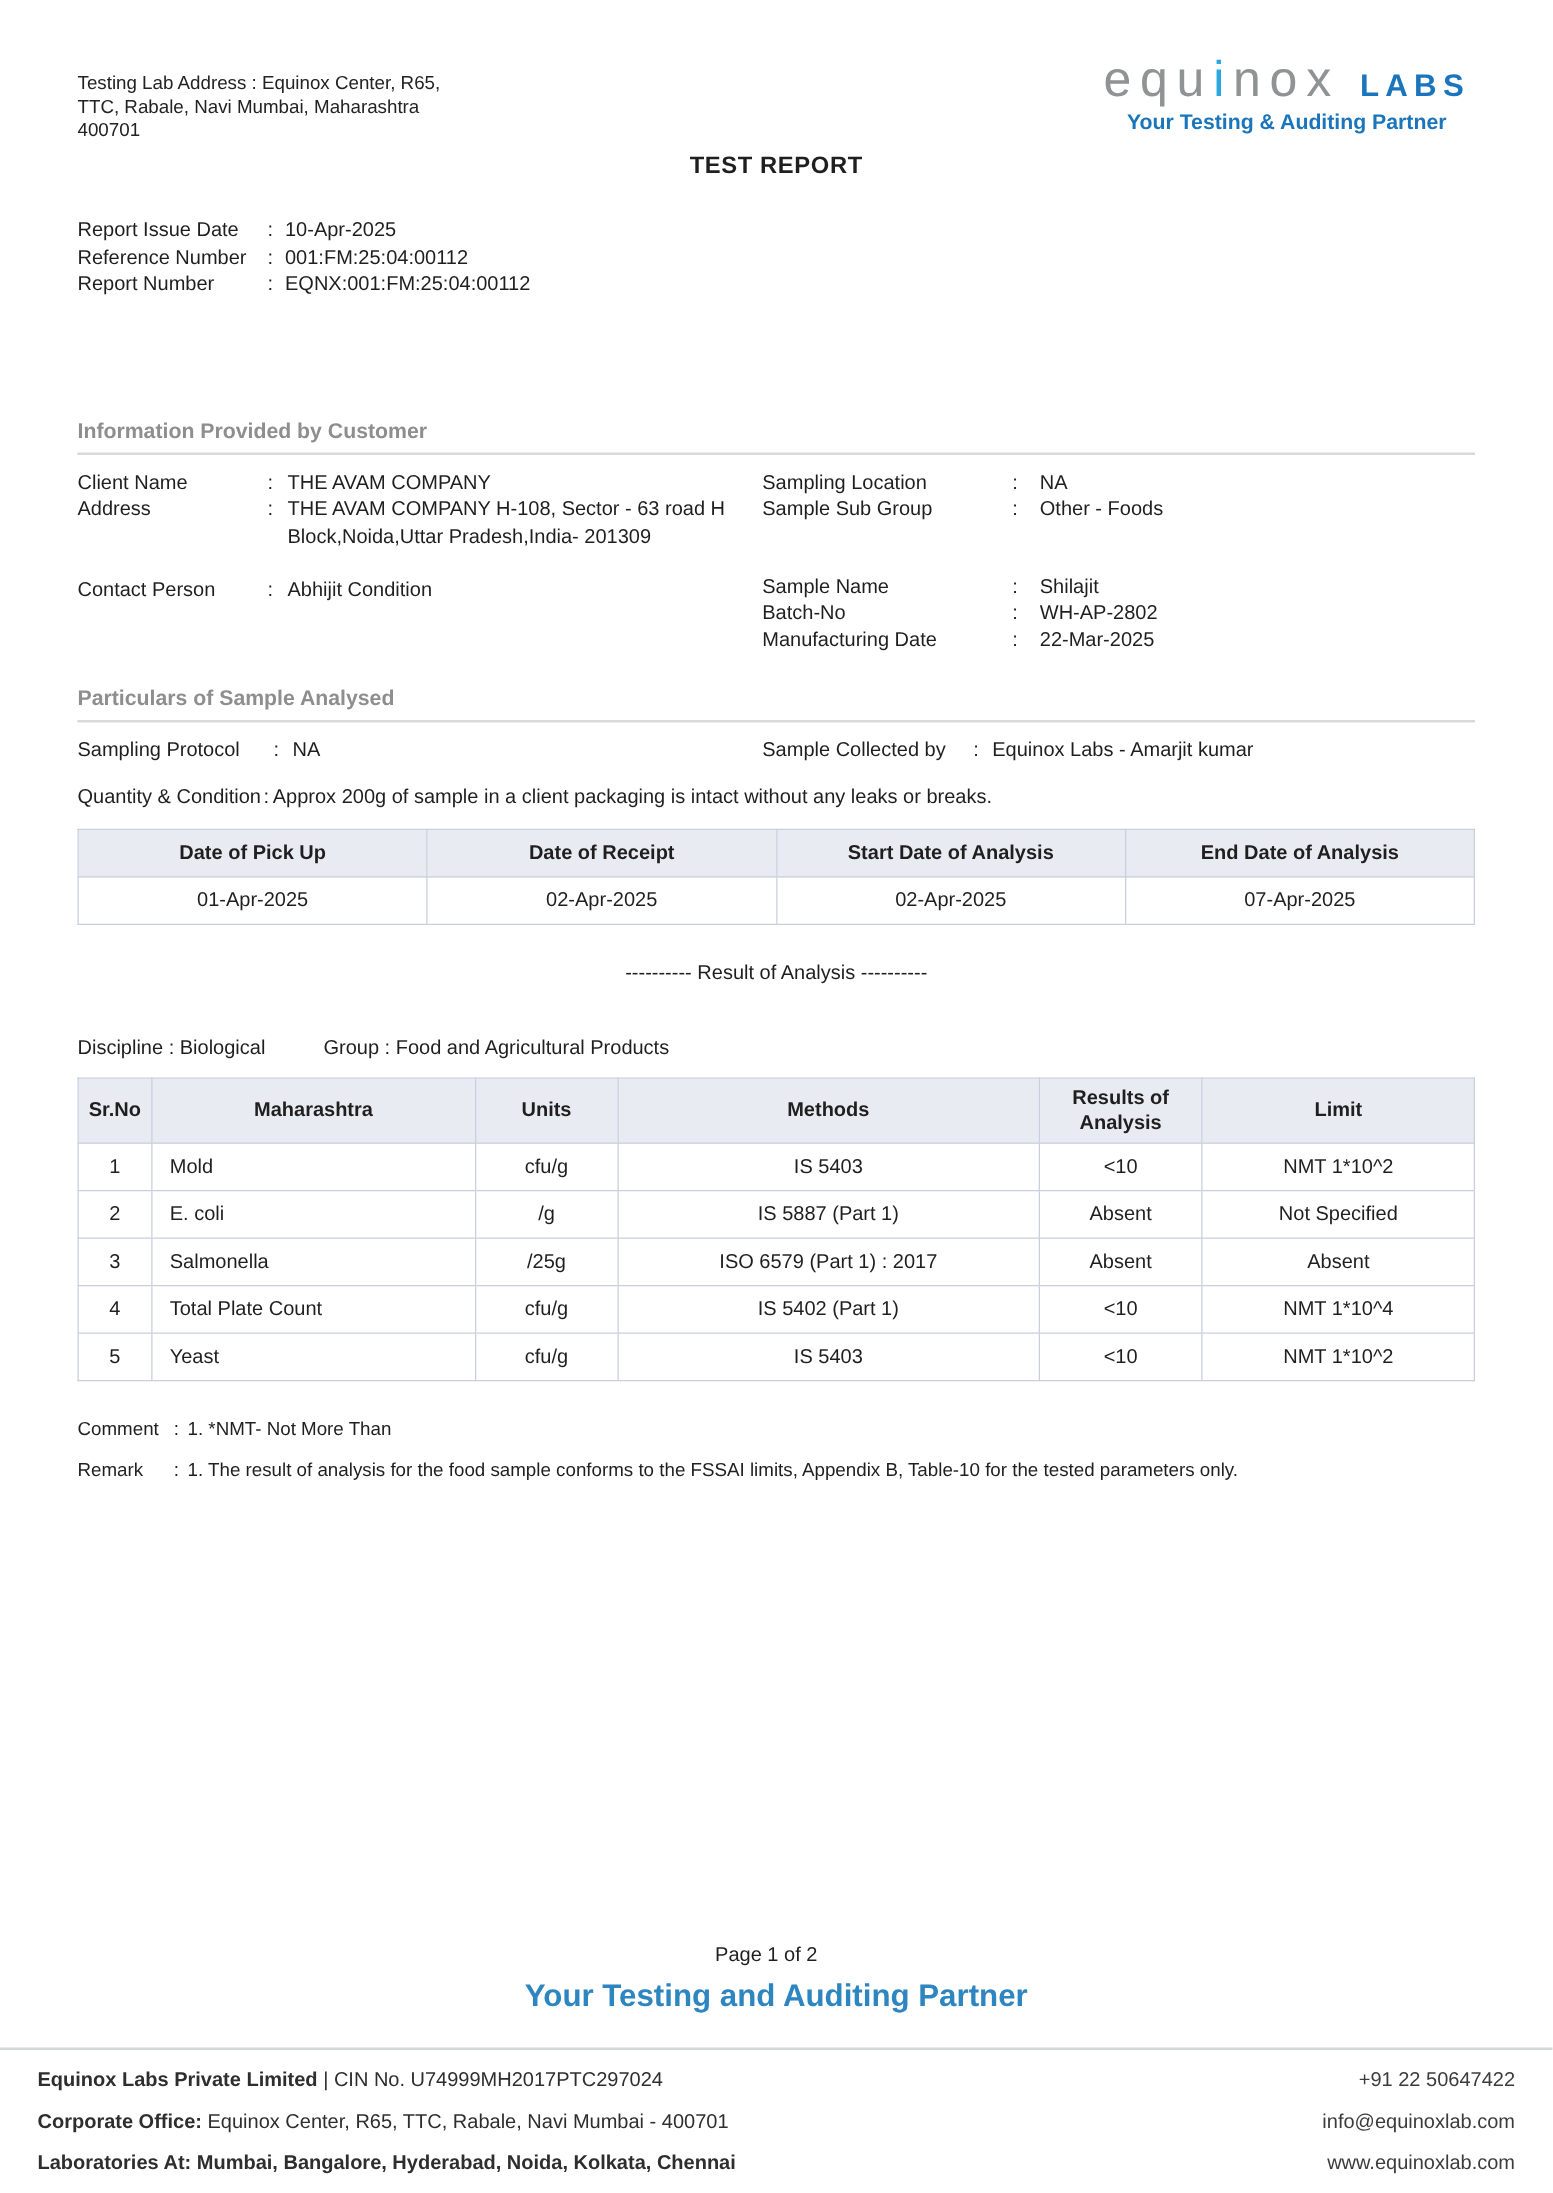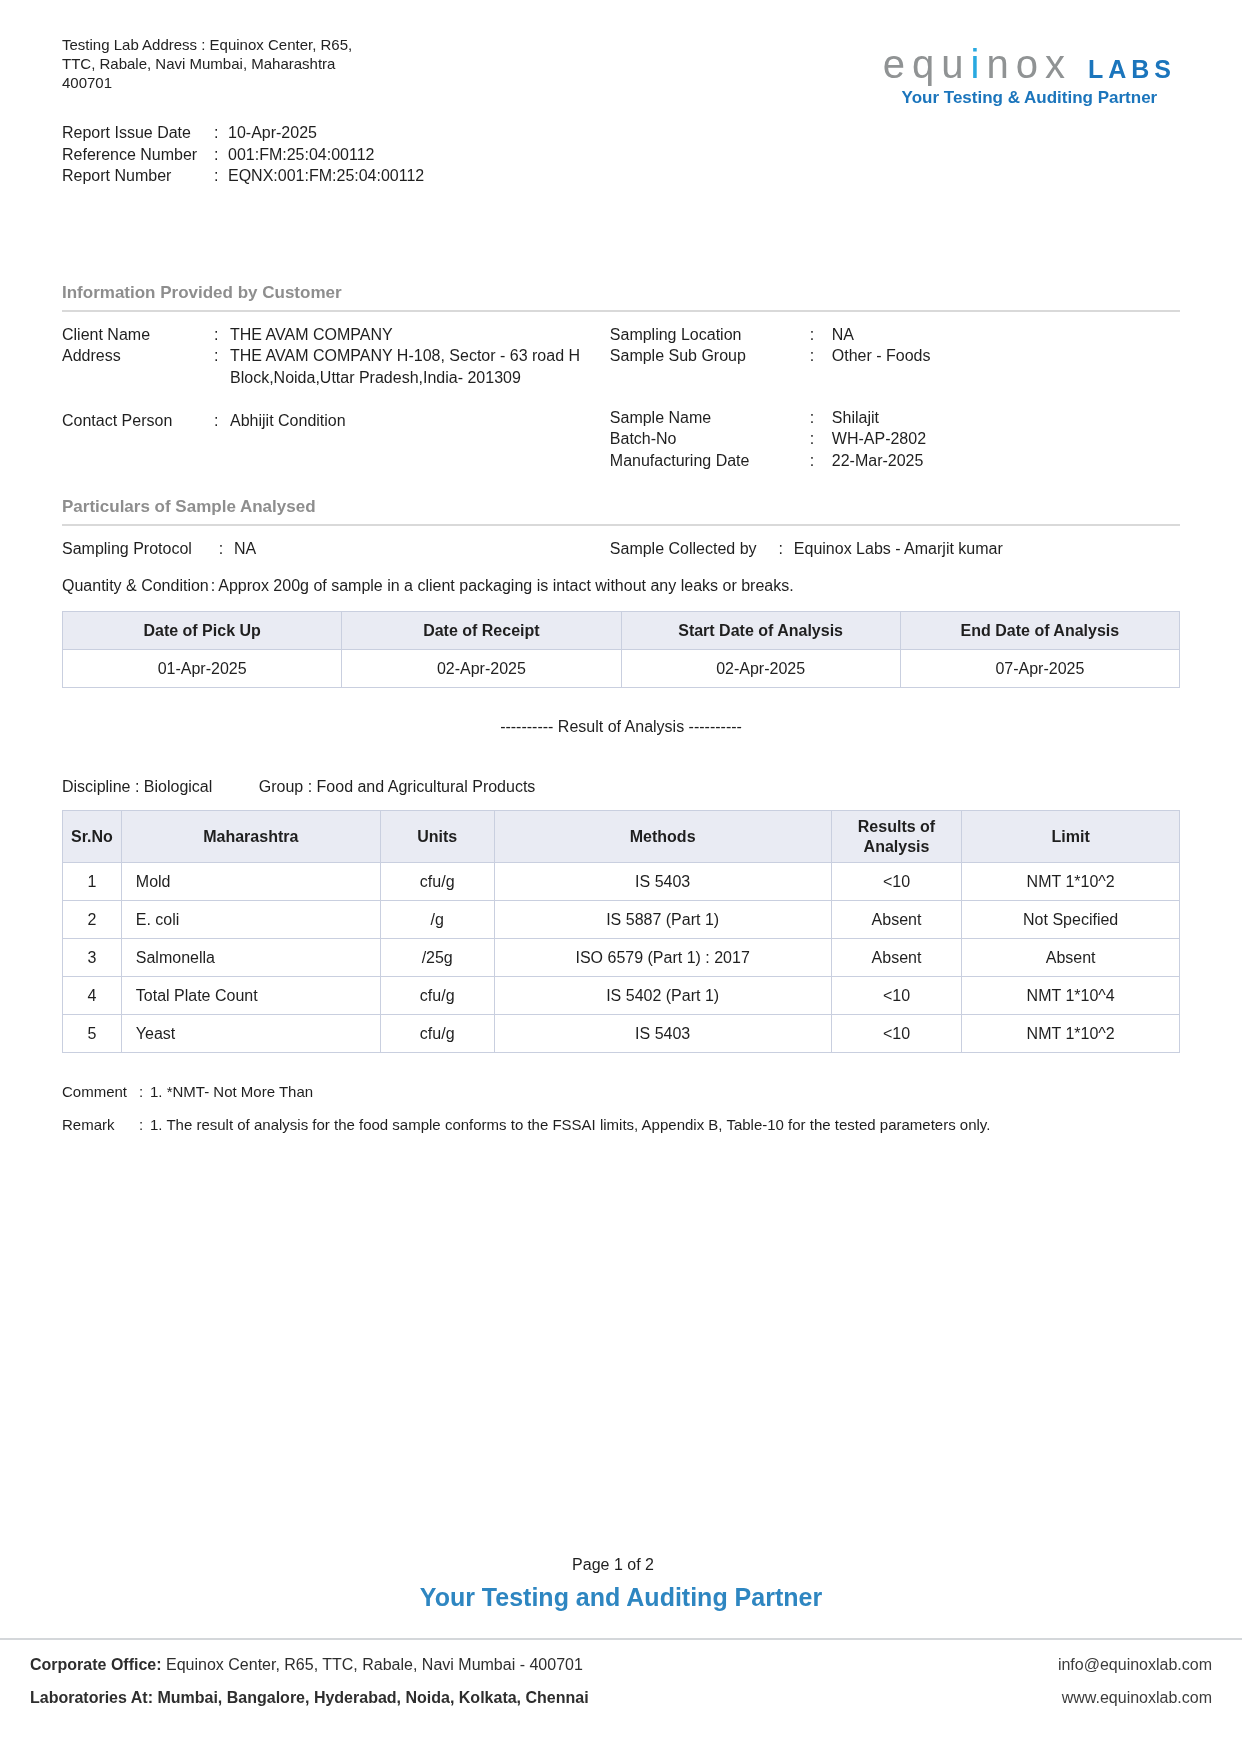--- a/index.html
+++ b/index.html
@@ -13,21 +13,21 @@
     --table-border:#c9cfdf;
     --text:#1f1f1f;
   }
   *{box-sizing:border-box;}
   html,body{margin:0;padding:0;}
   body{
     width:1242px;height:1754px;background:#ffffff;
     font-family:"Liberation Sans", sans-serif;color:var(--text);
     position:relative;overflow:hidden;
   }
-  .page{padding:36px 62px 0;height:100%;position:relative;}
+  .page{padding:58px 62px 0;height:100%;position:relative;}
 
   
   .lab-address{width:310px;font-size:15px;line-height:1.25;color:#232323;}
   .logo{position:absolute;top:44px;right:66px;text-align:center;}
   .logo-line1{display:flex;align-items:baseline;justify-content:flex-end;}
   .logo-word{font-size:40px;color:var(--logo-gray);letter-spacing:7px;line-height:1;}
   .logo-word .logo-i{color:var(--logo-blue);}
   .logo-labs{font-size:25px;font-weight:bold;color:var(--labs-blue);letter-spacing:5px;margin-left:16px;}
   .logo-tagline{font-size:17px;font-weight:bold;color:var(--labs-blue);margin-top:4px;}
   .report-title{text-align:center;font-size:19px;font-weight:bold;letter-spacing:.5px;margin-top:8px;}
@@ -119,20 +119,21 @@
   <div class="lab-address">Testing Lab Address : Equinox Center, R65, TTC, Rabale, Navi Mumbai, Maharashtra 400701</div>
 
   <div class="logo">
     <div class="logo-line1">
       <span class="logo-word"><span>equ</span><span class="logo-i">i</span><span>nox</span></span>
       <span class="logo-labs">LABS</span>
     </div>
     <div class="logo-tagline">Your Testing &amp; Auditing Partner</div>
   </div>
 
+  <div class="report-title">TEST REPORT</div>
 
   <div class="meta">
     <div class="meta-row">
       <span class="lbl">Report Issue Date</span>
       <span class="colon">:</span>
       <span class="val">10-Apr-2025</span>
     </div>
     <div class="meta-row">
       <span class="lbl">Reference Number</span>
       <span class="colon">:</span>
@@ -307,20 +308,24 @@
     <span class="colon">:</span>
     <span class="val">1. The result of analysis for the food sample conforms to the FSSAI limits, Appendix B, Table-10 for the tested parameters only.</span>
   </div>
 
   <div class="page-num">Page 1 of 2</div>
   <div class="bottom-tagline">Your Testing and Auditing Partner</div>
   <div class="footer-rule"></div>
 
   <div class="footer">
     <div class="footer-row">
+      <div class="left"><span class="bold">Equinox Labs Private Limited </span><span>| CIN No. U74999MH2017PTC297024</span></div>
+      <div class="right">+91 22 50647422</div>
+    </div>
+    <div class="footer-row">
       <div class="left"><span class="bold">Corporate Office: </span><span>Equinox Center, R65, TTC, Rabale, Navi Mumbai - 400701</span></div>
       <div class="right">info@equinoxlab.com</div>
     </div>
     <div class="footer-row">
       <div class="left"><span class="bold">Laboratories At: Mumbai, Bangalore, Hyderabad, Noida, Kolkata, Chennai</span><span></span></div>
       <div class="right">www.equinoxlab.com</div>
     </div>
   </div>
 
 </div>

